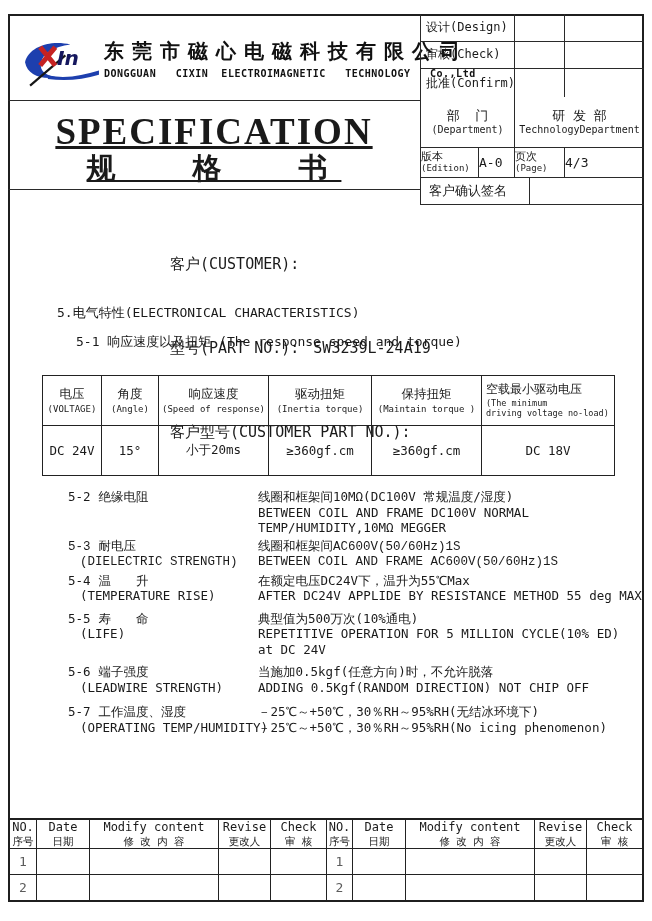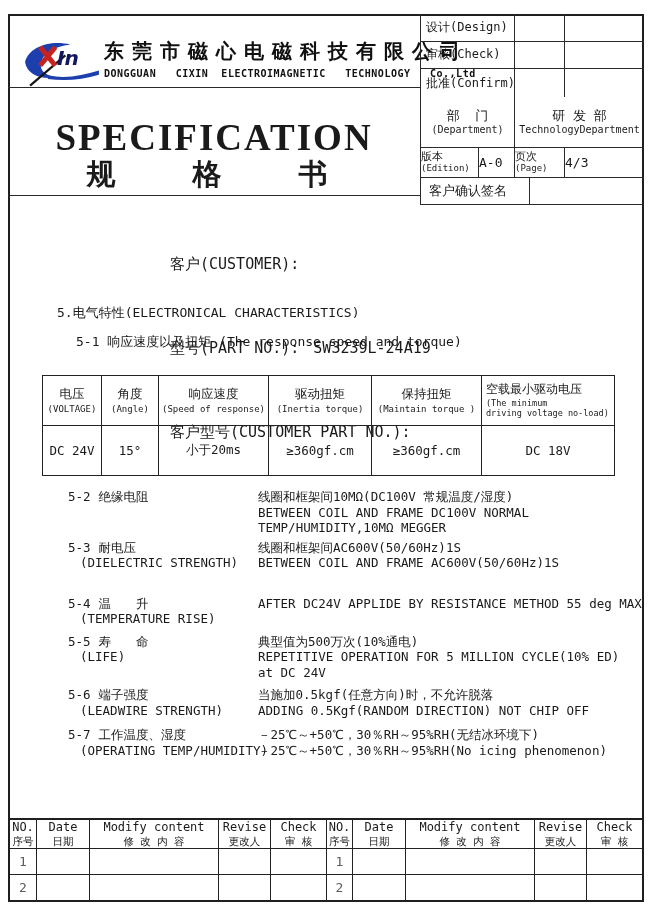--- a/index.html
+++ b/index.html
@@ -8,38 +8,38 @@
     position:relative; width:652px; height:921px; background:#ffffff;
     font-family:"DejaVu Sans Mono","Liberation Mono",monospace; color:#1a1a1a;
     overflow:hidden;
   }
   .abs { position:absolute; }
 
   
   .page-border { left:8px; top:14px; width:636px; height:888px; border:2px solid #1f1f1f; }
 
   
-  .logo-block { left:8px; top:14px; width:412px; height:74px; border-bottom:1px solid #2a2a2a; }
+  .logo-block { left:8px; top:14px; width:412px; height:87px; border-bottom:1px solid #2a2a2a; }
   .logo-svg { position:absolute; left:12px; top:22px; }
   .company-cn { position:absolute; left:96px; top:24px; font-size:20px; font-weight:bold;
                 letter-spacing:8px; white-space:pre; color:#111; }
   .company-en { position:absolute; left:96px; top:54px; font-size:10px; font-weight:bold;
                 letter-spacing:0.5px; white-space:pre; color:#111; }
 
   
   .approval { left:420px; top:14px; width:224px; height:83px; border-left:1px solid #2a2a2a;
               display:grid; grid-template-columns:93px 50px 1fr; grid-template-rows:1fr 1fr 1fr; }
   .approval > div { border-bottom:1px solid #2a2a2a; }
   .approval > div:nth-child(3n+2), .approval > div:nth-child(3n) { border-left:1px solid #2a2a2a; }
   .approval > div:nth-child(n+7) { border-bottom:none; }
   .app-label { display:flex; align-items:center; padding-left:5px; font-size:12px; white-space:pre; }
 
   
-  .title-block { left:8px; top:115px; width:412px; height:81px; border-bottom:1px solid #2a2a2a;
-                 display:flex; flex-direction:column; align-items:center; justify-content:center; }
+  .title-block { left:8px; top:109px; width:412px; height:81px; border-bottom:1px solid #2a2a2a;
+                 display:flex; flex-direction:column; align-items:center; justify-content:center;text-decoration:underline; }
   .title-en { font-family:"Liberation Serif","DejaVu Serif",serif; font-weight:bold;
               font-size:37px; letter-spacing:2px; line-height:1.0; }
   .title-cn { font-size:29px; font-weight:bold; letter-spacing:14px; margin-top:3px;
               white-space:pre; line-height:1.1; }
 
   
   .dept-row { left:420px; top:97px; width:224px; height:51px; border-left:1px solid #2a2a2a;
               border-bottom:1px solid #2a2a2a; display:grid; grid-template-columns:93px 1fr; }
   .dept-row > div { display:flex; flex-direction:column; align-items:center; justify-content:center; }
   .dept-row > div:nth-child(2) { border-left:1px solid #2a2a2a; }
@@ -85,21 +85,21 @@
 
   
   .items { left:68px; top:489px; width:572px; font-size:12.5px; line-height:15.5px; }
   .item { display:flex; }
   .item-col1 { width:190px; flex-shrink:0; }
   .item-line1 { white-space:pre; }
   .item-en { white-space:pre; padding-left:12px; }
   .item-no { margin-right:8px; }
   .item-desc div { white-space:pre; }
   .item-m4  { margin-bottom:4px; }
-  .item-m14 { margin-bottom:25px; }
+  .item-m14 { margin-bottom:2px;font-family:Liberation Mono, monospace; }
   .item-m7  { margin-bottom:7px; }
   .item-m9  { margin-bottom:9px; }
 
   
   .rev-table { left:8px; top:818px; width:636px; height:84px; border:2px solid #1f1f1f;
                display:grid; grid-template-columns:26px 53px 129px 52px 56px 26px 53px 129px 52px 1fr;
                grid-template-rows:28px 26px 1fr; }
   .rev-table > div { display:flex; flex-direction:column; align-items:center; justify-content:center; overflow:hidden; }
   .rev-table > div:nth-child(10n+2), .rev-table > div:nth-child(10n+3), .rev-table > div:nth-child(10n+4),
   .rev-table > div:nth-child(10n+5), .rev-table > div:nth-child(10n+6), .rev-table > div:nth-child(10n+7),
@@ -243,20 +243,21 @@
         <div>BETWEEN COIL AND FRAME AC600V(50/60Hz)1S</div>
       </div>
     </div>
 
     <div class="item item-m7">
       <div class="item-col1">
         <div class="item-line1"><span class="item-no">5-4</span><span>温　　升</span></div>
         <div class="item-en">(TEMPERATURE RISE)</div>
       </div>
       <div class="item-desc">
+        <div>在额定电压DC24V下，温升为55℃Max</div>
         <div>AFTER DC24V APPLIDE BY RESISTANCE METHOD 55 deg MAX</div>
       </div>
     </div>
 
     <div class="item item-m7">
       <div class="item-col1">
         <div class="item-line1"><span class="item-no">5-5</span><span>寿　　命</span></div>
         <div class="item-en">(LIFE)</div>
       </div>
       <div class="item-desc">

